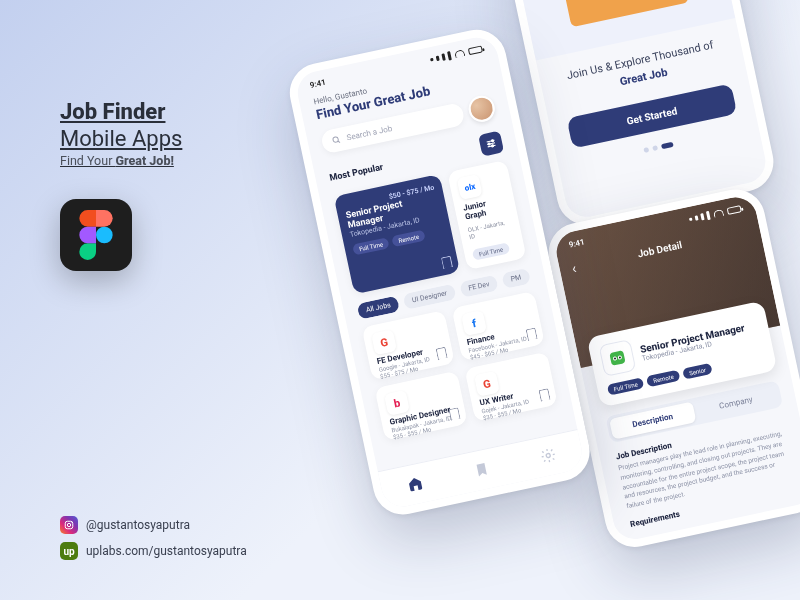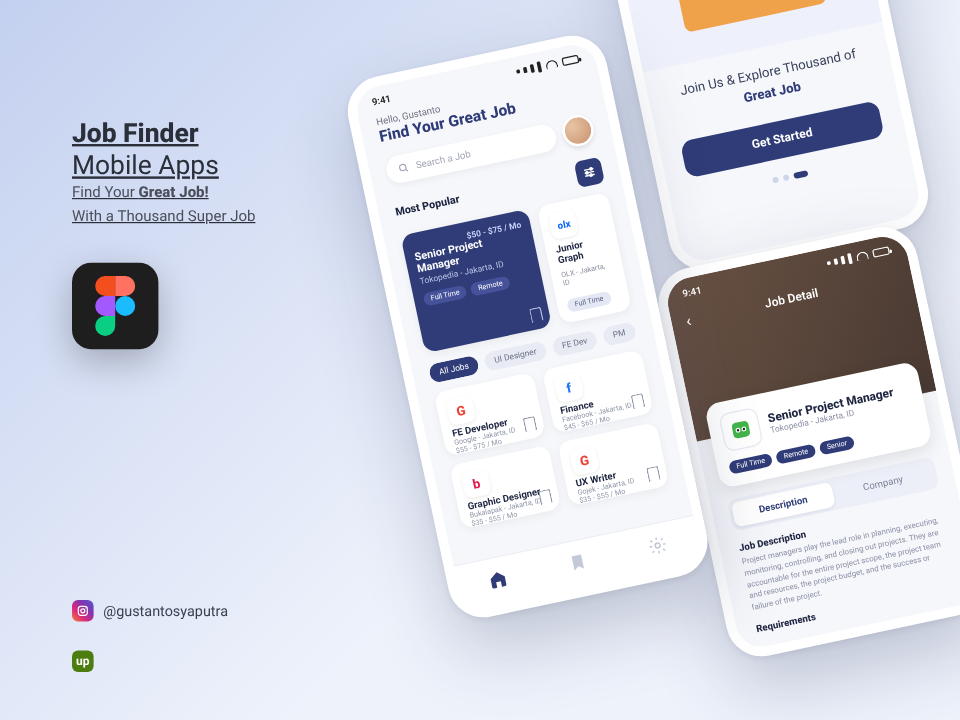--- a/index.html
+++ b/index.html
@@ -19,21 +19,21 @@
   .promo h2 { font-size: 22px; font-weight: 400; margin-top: 2px; }
   .promo .sub { font-size: 12.5px; color: #4a4f5a; line-height: 1.6; }
   .promo .sub b { font-weight: 800; }
   .figma-tile {
     margin-top: 28px; width: 72px; height: 72px; border-radius: 16px;
     background: #1e1e1e; display: flex; align-items: center; justify-content: center;
     box-shadow: 0 10px 30px rgba(0,0,0,0.25);
   }
   .figma-tile svg { width: 34px; height: 50px; }
   .socials { position: absolute; left: 60px; bottom: 40px; font-size: 12px; color: #3a4050; }
-  .socials .row { display: flex; align-items: center; gap: 8px; margin-top: 24px; }
+  .socials .row { display: flex; align-items: center; gap: 8px; margin-top: 8px; }
   .ico { width: 18px; height: 18px; border-radius: 5px; display: inline-flex; align-items:center; justify-content:center; color:#fff; font-size:10px; font-weight:700; }
   .ico.ig { background: linear-gradient(45deg,#f58529,#dd2a7b,#8134af,#515bd4); }
   .ico.up { background: #4d7c0f; }
 
   
   .phones { position: absolute; left: 270px; top: -40px; width: 560px; height: 700px; transform: rotate(-12deg); }
   .phone {
     position: absolute; width: 220px; height: 460px; background: #f6f7fb;
     border-radius: 30px; box-shadow: 0 25px 60px rgba(40,50,90,0.25), 0 2px 6px rgba(0,0,0,0.08);
     border: 8px solid #ffffff; overflow: hidden; font-size: 9px; color: #1e2540;
@@ -121,21 +121,20 @@
 </head>
 <body>
 
 <div class="promo">
   <h1>Job Finder</h1>
   <h2>Mobile Apps</h2>
   <div class="sub">
     <div>
       <span>Find Your </span><b>Great Job!</b>
     </div>
-    <div>With a Thousand Super Job</div>
   </div>
   <div class="figma-tile">
     <svg viewBox="0 0 38 57">
       <circle cx="28.5" cy="28.5" r="9.5" fill="#1abcfe"></circle>
       <path d="M0 47.5A9.5 9.5 0 0 1 9.5 38H19v9.5a9.5 9.5 0 0 1-19 0z" fill="#0acf83"></path>
       <path d="M19 0h9.5a9.5 9.5 0 0 1 0 19H19V0z" fill="#ff7262"></path>
       <path d="M0 9.5A9.5 9.5 0 0 1 9.5 0H19v19H9.5A9.5 9.5 0 0 1 0 9.5z" fill="#f24e1e"></path>
       <path d="M0 28.5A9.5 9.5 0 0 1 9.5 19H19v19H9.5A9.5 9.5 0 0 1 0 28.5z" fill="#a259ff"></path>
     </svg>
   </div>
@@ -147,20 +146,21 @@
       <svg width="10" height="10" viewBox="0 0 24 24" fill="none" stroke="#fff" stroke-width="2.4">
           <rect x="3" y="3" width="18" height="18" rx="5"></rect>
           <circle cx="12" cy="12" r="4"></circle>
           <circle cx="17.5" cy="6.5" r="1" fill="#fff" stroke="none"></circle>
         </svg>
     </span>
     <span>@gustantosyaputra</span>
   </div>
   <div class="row">
     <span class="ico up">up</span>
+    <span>uplabs.com/gustantosyaputra</span>
   </div>
 </div>
 
 <div class="phones">
 
   <div class="phone" id="phone1">
     <div class="statusbar">
       <span>9:41</span>
       <span style="display:flex;gap:4px;align-items:center;">
         <span class="sigs">

